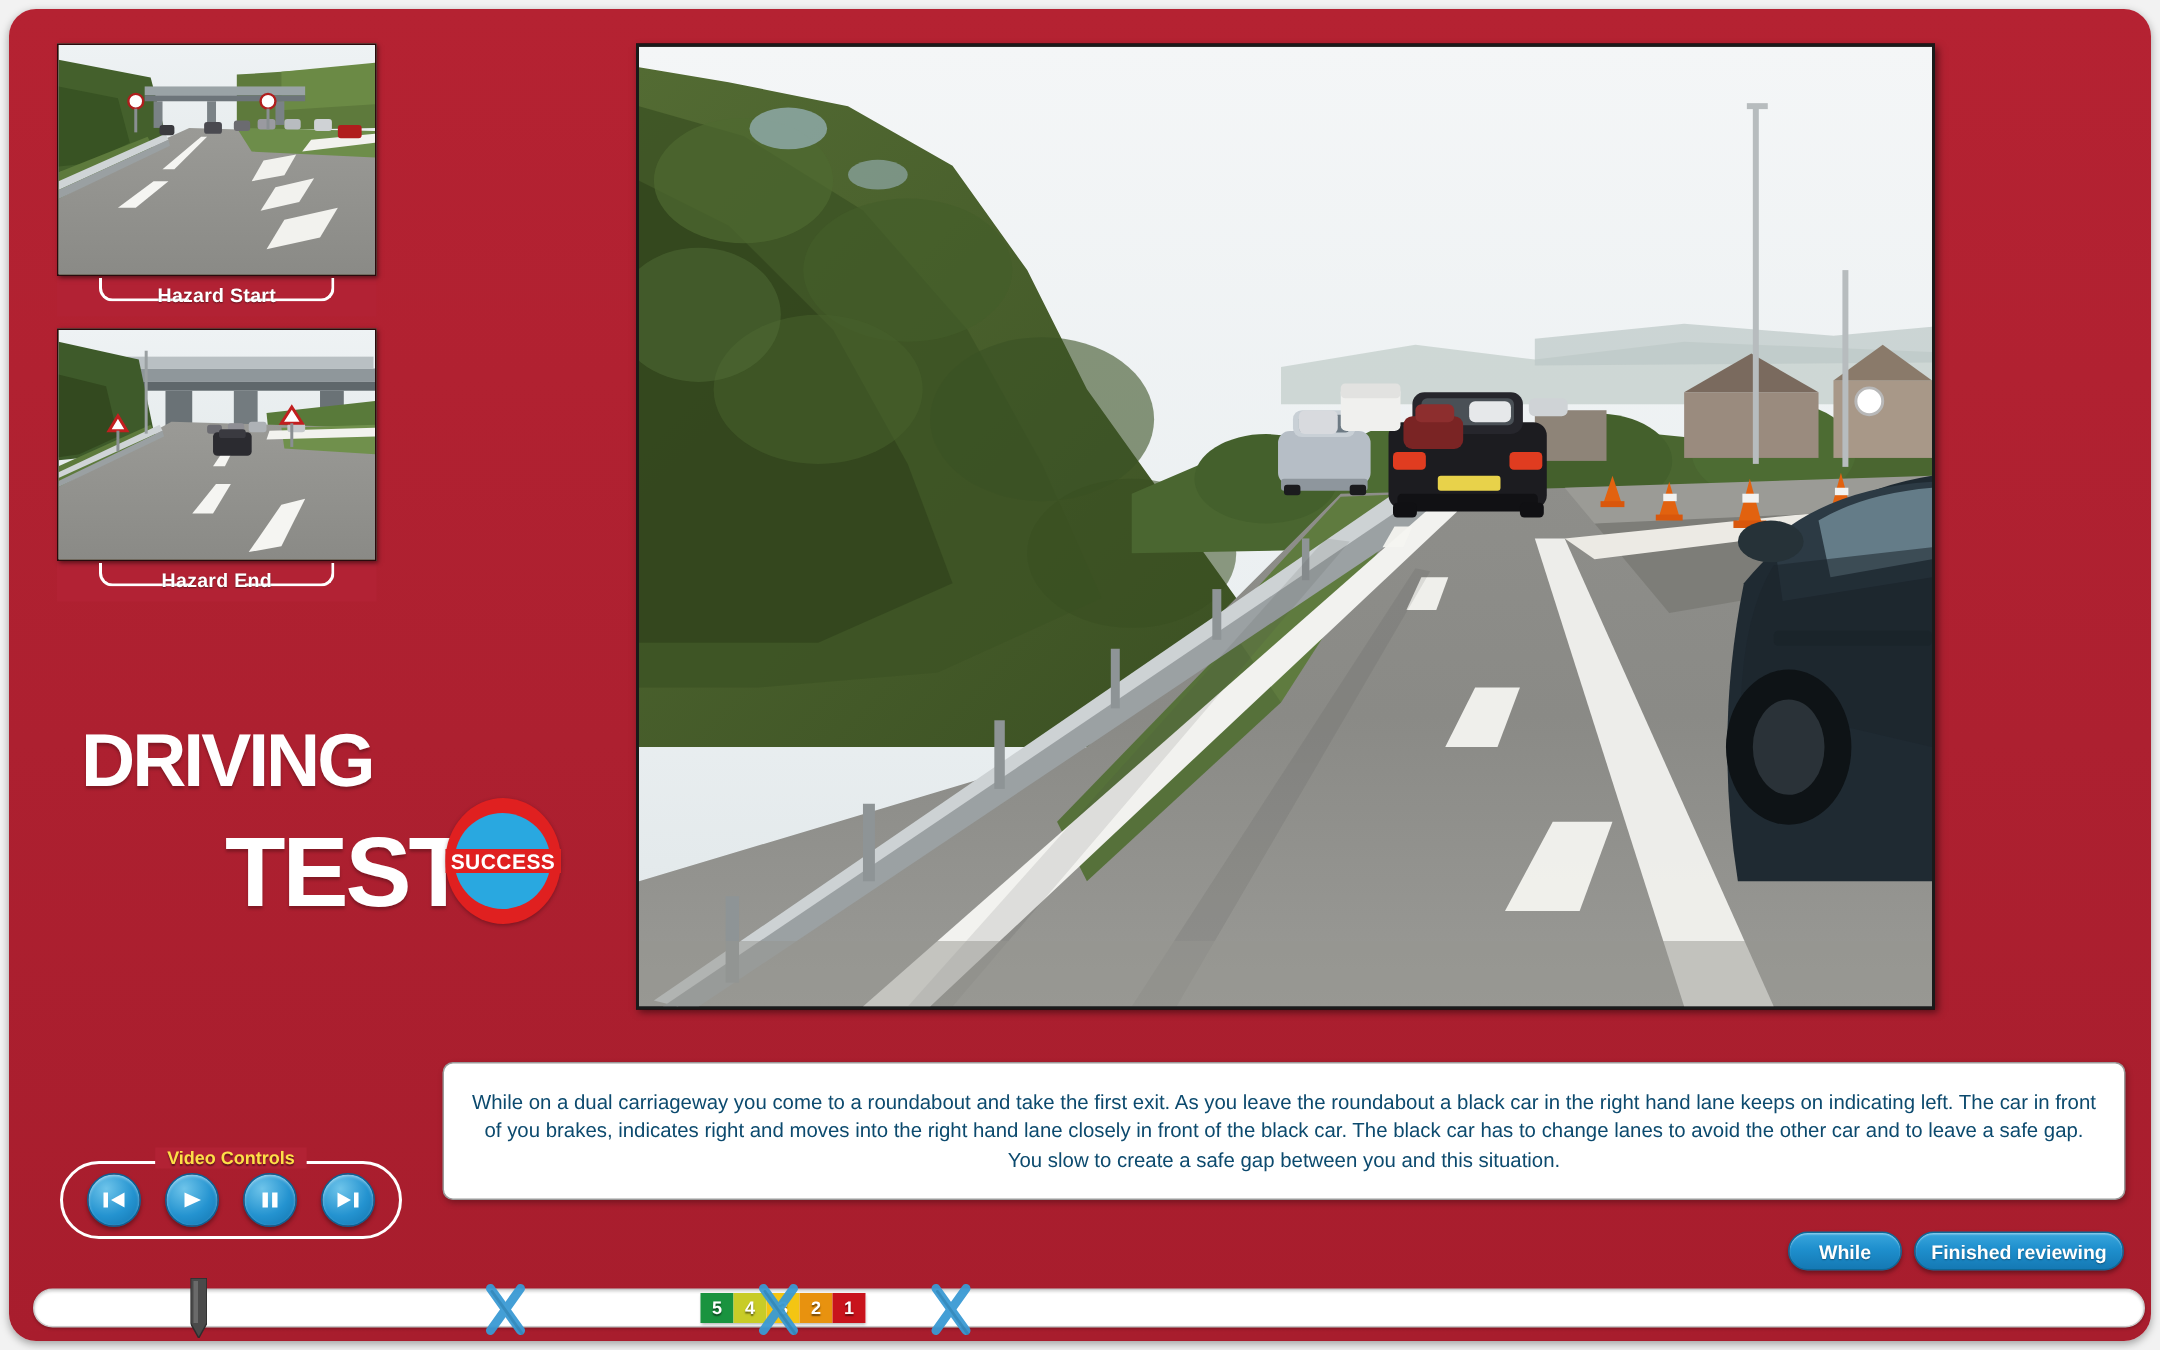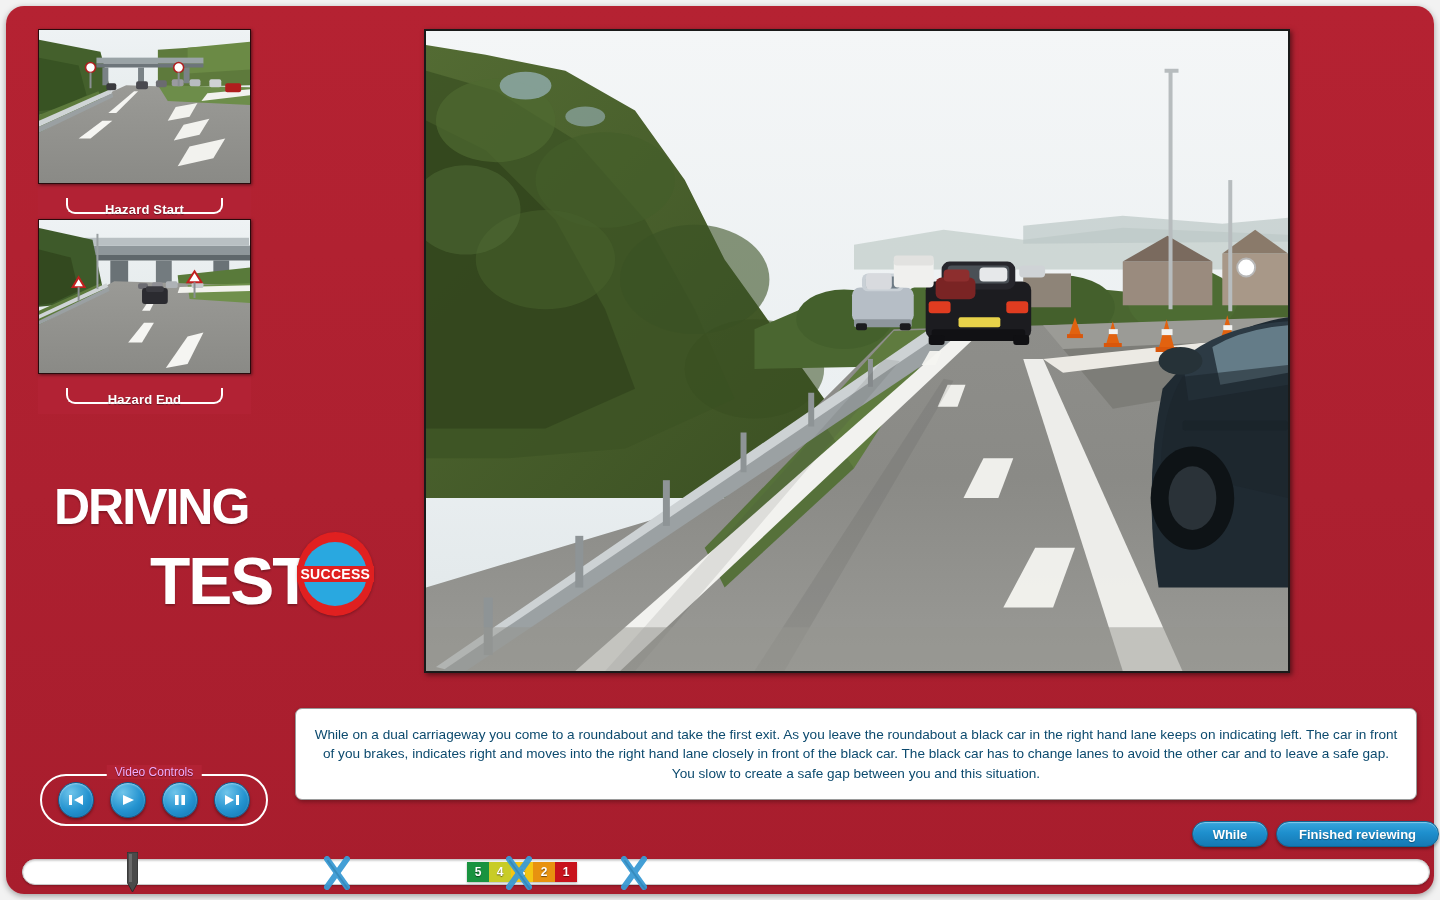--- a/index.html
+++ b/index.html
@@ -50,21 +50,21 @@
     overflow: hidden;
     position: relative;
     background: #8fa07e;
   }
   .thumb-frame svg { display:block; width:100%; height:100%; }
 
   .bracket {
     position: relative;
     width: 213px;
     height: 26px;
-    margin-top: 14px;
+    margin-top: 1px;
   }
   .bracket .b-left, .bracket .b-right {
     position: absolute;
     top: 0;
     width: 60px;
     height: 16px;
     border-bottom: 2px solid #ffffff;
   }
   .bracket .b-left  { left: 28px;  border-left: 2px solid #ffffff;  border-bottom-left-radius: 9px; }
   .bracket .b-right { right: 28px; border-right: 2px solid #ffffff; border-bottom-right-radius: 9px; }
@@ -154,23 +154,23 @@
     border: 2px solid #ffffff;
     border-radius: 26px;
   }
   .vc-legend {
     position: absolute;
     left: 50%;
     top: -11px;
     transform: translateX(-50%);
     background: #b22234;
     padding: 0 8px;
-    color: #f0abfc;
+    color: #fde047;
     font-size: 12px;
-    font-weight: normal;
+    font-weight: bold;
     white-space: nowrap;
     text-shadow: 0 1px 1px rgba(0,0,0,.45);
   }
   .vc-buttons {
     position: absolute;
     left: 0; right: 0; top: 0; bottom: 0;
     display: flex;
     align-items: center;
     justify-content: space-evenly;
   }
@@ -236,21 +236,21 @@
     font-size: 13px;
     font-weight: bold;
     display: flex;
     align-items: center;
     justify-content: center;
     cursor: pointer;
     box-shadow: 0 2px 3px rgba(0,0,0,.35), inset 0 1px 1px rgba(255,255,255,.4);
     text-shadow: 0 1px 1px rgba(0,0,0,.35);
   }
   .pill.help     { left: 1186px; top: 815px; width: 76px; }
-  .pill.finished { left: 1270px; top: 815px; width: 163px; }
+  .pill.finished { left: 1270px; top: 815px; width: 140px; }
 
   
   .timeline {
     position: absolute;
     left: 16px;
     top: 853px;
     width: 1408px;
     height: 26px;
     background: #ffffff;
     border: 1px solid #c9c9c9;

